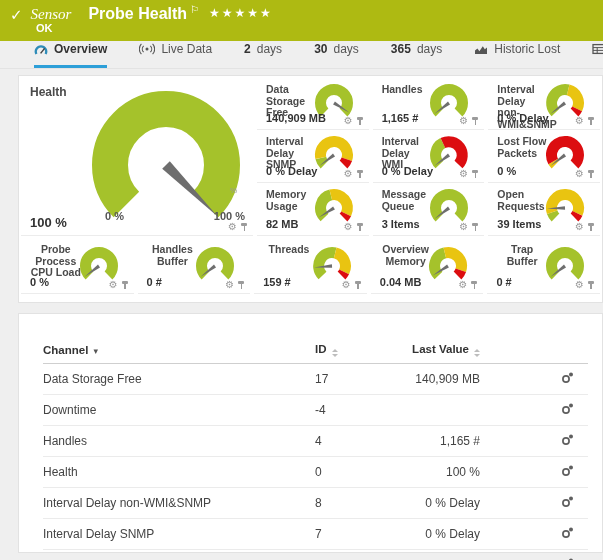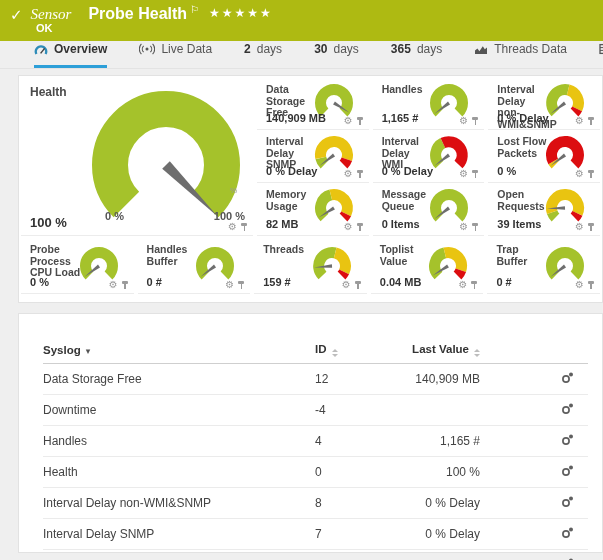--- a/index.html
+++ b/index.html
@@ -29,21 +29,21 @@
         cursor:pointer; border-bottom:3px solid transparent; padding-bottom:8px;}
   .tab.active{ border-bottom-color:#2d9fd8; color:#333; font-weight:bold; }
   .tab .num{ font-weight:bold; color:#333; }
   .tab .lbl{ white-space:nowrap; }
   .tab .icon{ display:inline-flex; }
   
   .card{ background:#fff; border:1px solid #e2e2e2; margin-left:18px; }
   .gauges-card{ margin-top:6px; padding:2px 0 8px 0; }
   
   .ggrid{ display:grid; grid-template-columns:236px 1fr 1fr 1fr; grid-template-rows:52px 53px 53px; }
-  .gbottom{ display:grid; grid-template-columns:repeat(5,1fr); height:58px; }
+  .gbottom{ display:grid; grid-template-columns:repeat(5,1fr); height:58px;text-align:center; }
   .cell{ position:relative; border-bottom:1px solid #ececec; margin:0 2px; overflow:visible; }
   .gtitle{ position:absolute; top:6px; left:9px; right:52px; font-size:10.5px; font-weight:bold; color:#4a4a4a; line-height:1.1; }
   .gvalue{ position:absolute; bottom:5px; left:9px; font-size:11px; font-weight:bold; color:#333; }
   .sgauge{ position:absolute; right:15px; top:5px; width:40px; height:40px; }
   .gbottom .sgauge{ top:10px; }
   .gbottom .gtitle{ top:8px; }
   .cellicons{ position:absolute; right:5px; bottom:3px; display:flex; align-items:center; gap:3px; }
   .gear{ font-size:10px; color:#9b9b9b; line-height:1; cursor:pointer; }
   .pin{ width:8px; height:9px; position:relative; display:inline-block; cursor:pointer; }
   .pin::before{ content:""; position:absolute; left:1px; top:0; width:6px; height:3.5px; background:#9b9b9b; border-radius:1px; }
@@ -118,21 +118,21 @@
     <div class="tab">
       <span class="num">365</span>
       <span class="lbl">days</span>
     </div>
     <div class="tab">
       <span class="icon">
         <svg width="14" height="12" viewBox="0 0 14 12">
           <path d="M1 11 V7.6 L3.4 5.6 5.4 8.2 8.8 3.2 10.8 6.2 13 4.6 V11 Z" fill="#555"></path>
         </svg>
       </span>
-      <span class="lbl">Threads Data</span>
+      <span class="lbl">Historic Lost</span>
     </div>
     <div class="tab">
       <span class="icon">
         <svg width="14" height="12" viewBox="0 0 14 12">
           <rect x="1" y="1.6" width="12" height="8.8" fill="none" stroke="#555" stroke-width="1.3"></rect>
           <line x1="1" y1="4.6" x2="13" y2="4.6" stroke="#555" stroke-width="1"></line>
           <line x1="1" y1="7.4" x2="13" y2="7.4" stroke="#555" stroke-width="1"></line>
           <line x1="5.2" y1="4.6" x2="5.2" y2="10.4" stroke="#555" stroke-width="1"></line>
         </svg>
       </span>
@@ -249,21 +249,21 @@
           <span class="gear">⚙</span>
           <span class="pin"></span>
         </div>
       </div>
       <div class="cell">
         <div class="gtitle">Message Queue</div>
         <div class="sgauge"><svg width="40" height="40" viewBox="0 0 40 40">
             <path d="M10.5 29.5 A13.5 13.5 0 1 1 29.5 29.5" fill="none" stroke="#a5c22b" stroke-width="11"></path>
             <polygon points="5.6,30.8 21.0,21.4 19.0,18.6" fill="#6e6e6e"></polygon>
           </svg></div>
-        <div class="gvalue">0 Items</div>
+        <div class="gvalue">3 Items</div>
         <div class="cellicons">
           <span class="gear">⚙</span>
           <span class="pin"></span>
         </div>
       </div>
       <div class="cell">
         <div class="gtitle">Open Requests</div>
         <div class="sgauge"><svg width="40" height="40" viewBox="0 0 40 40">
             <path d="M10.5 29.5 A13.5 13.5 0 0 1 7.2 24.2" fill="none" stroke="#a5c22b" stroke-width="11"></path>
             <path d="M7.2 24.2 A13.5 13.5 0 1 1 32.4 25.4" fill="none" stroke="#e9c411" stroke-width="11"></path>
@@ -310,21 +310,21 @@
             <path d="M32.1 25.9 A13.5 13.5 0 0 1 29.5 29.5" fill="none" stroke="#dc0d10" stroke-width="11"></path>
             <polygon points="2.1,21.4 20.1,21.7 19.9,18.3" fill="#6e6e6e"></polygon>
           </svg></div>
         <div class="gvalue">159 #</div>
         <div class="cellicons">
           <span class="gear">⚙</span>
           <span class="pin"></span>
         </div>
       </div>
       <div class="cell">
-        <div class="gtitle">Toplist Value</div>
+        <div class="gtitle">Overview Memory</div>
         <div class="sgauge"><svg width="40" height="40" viewBox="0 0 40 40">
             <path d="M10.5 29.5 A13.5 13.5 0 0 1 16.8 6.9" fill="none" stroke="#a5c22b" stroke-width="11"></path>
             <path d="M16.8 6.9 A13.5 13.5 0 0 1 32.8 24.2" fill="none" stroke="#e9c411" stroke-width="11"></path>
             <path d="M32.8 24.2 A13.5 13.5 0 0 1 29.5 29.5" fill="none" stroke="#dc0d10" stroke-width="11"></path>
             <polygon points="4.7,29.4 20.9,21.4 19.1,18.6" fill="#6e6e6e"></polygon>
           </svg></div>
         <div class="gvalue">0.04 MB</div>
         <div class="cellicons">
           <span class="gear">⚙</span>
           <span class="pin"></span>
@@ -343,41 +343,41 @@
         </div>
       </div>
     </div>
 </section>
 
 <section class="card table-card">
   <table>
     <thead>
       <tr>
         <th>
-          <span>Syslog</span><span class="sorted-arrow">▾</span>
+          <span>Channel</span><span class="sorted-arrow">▾</span>
         </th>
         <th class="num">
           <span>ID</span><span class="sortarrows">
               <i class="up"></i>
               <i class="down"></i>
             </span>
         </th>
         <th class="val">
           <span>Last Value</span><span class="sortarrows">
               <i class="up"></i>
               <i class="down"></i>
             </span>
         </th>
         <th class="act"></th>
       </tr>
     </thead>
     <tbody id="tbody">
         <tr>
           <td>Data Storage Free</td>
-          <td class="num">12</td>
+          <td class="num">17</td>
           <td class="val">140,909 MB</td>
           <td class="act"><span class="rowact"><svg width="13" height="13" viewBox="0 0 13 13">
                 <circle cx="5" cy="8" r="3.1" fill="none" stroke="#5f5f5f" stroke-width="1.7"></circle>
                 <circle cx="10" cy="3.4" r="2" fill="#5f5f5f"></circle>
               </svg></span></td>
         </tr>
         <tr>
           <td>Downtime</td>
           <td class="num">-4</td>
           <td class="val"></td>

